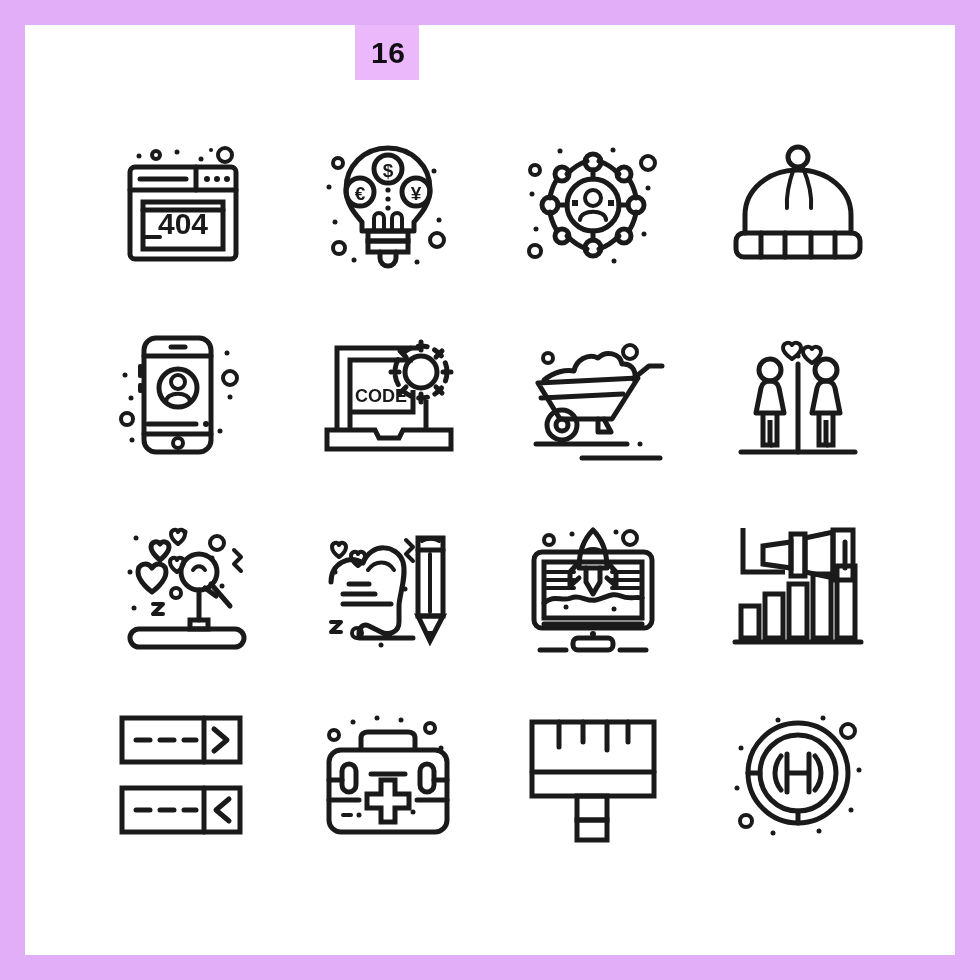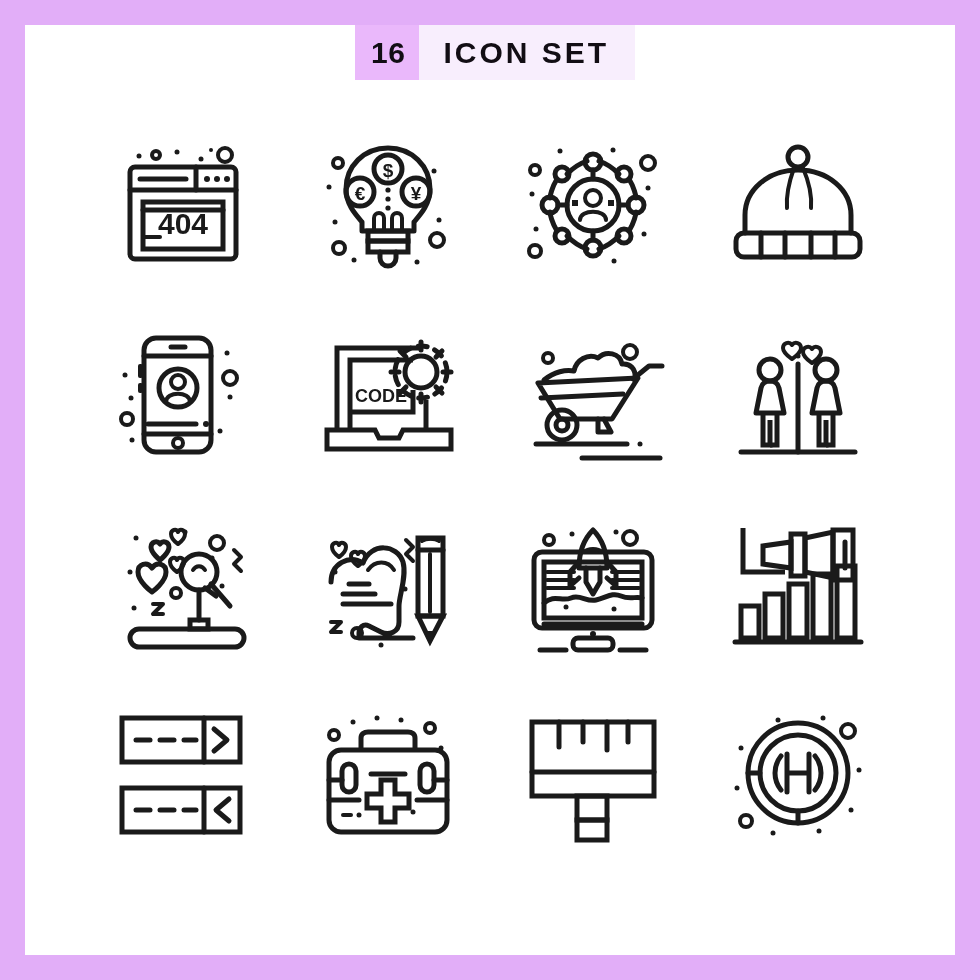--- a/index.html
+++ b/index.html
@@ -118,23 +118,20 @@
   }
 </style>
 </head>
 <body>
 
 <div id="page">
   <div id="panel">
 
     <div id="header">
       <div id="header-count">16</div>
-      <div id="header-title-wrap">
-        <span id="header-title">ICON SET</span>
-      </div>
     </div>
 
     <div id="grid">
 
       <div class="cell">
         <svg viewBox="0 0 150 150">
           <rect class="sq" x="22" y="37" width="106" height="92" rx="5"></rect>
           <line class="ico" x1="22" y1="60" x2="128" y2="60"></line>
           <line class="ico" x1="88" y1="37" x2="88" y2="60"></line>
           <circle class="solid" cx="99" cy="49" r="3"></circle>

